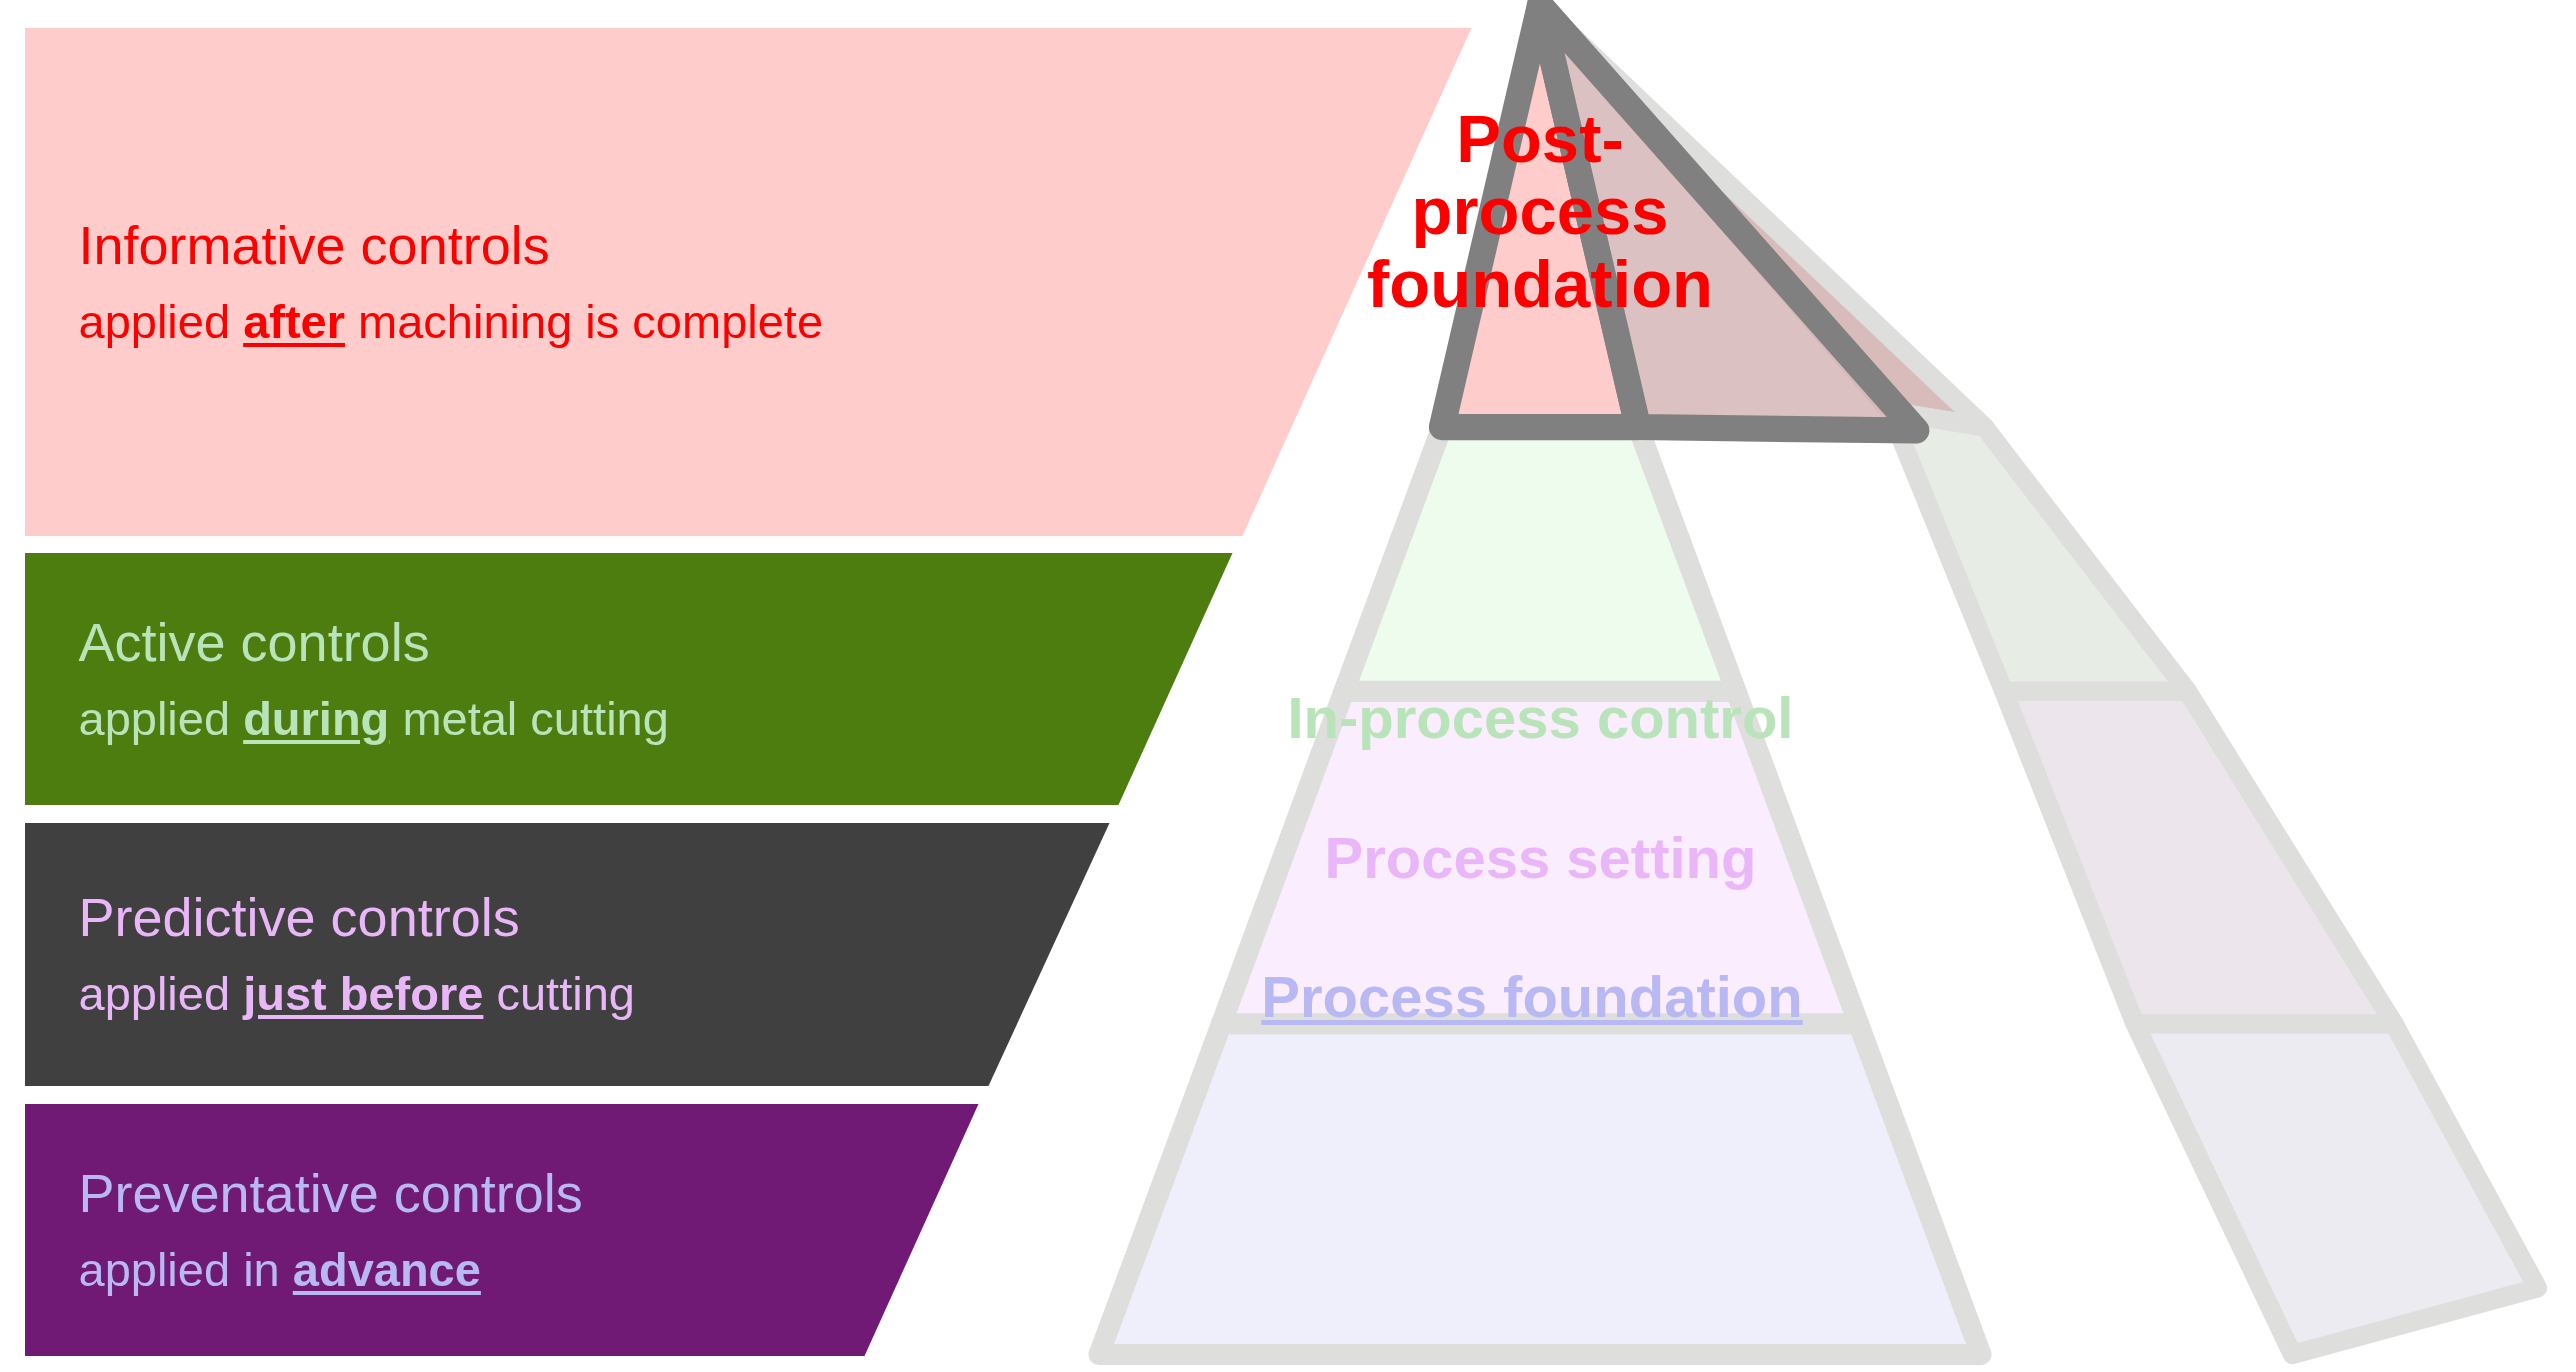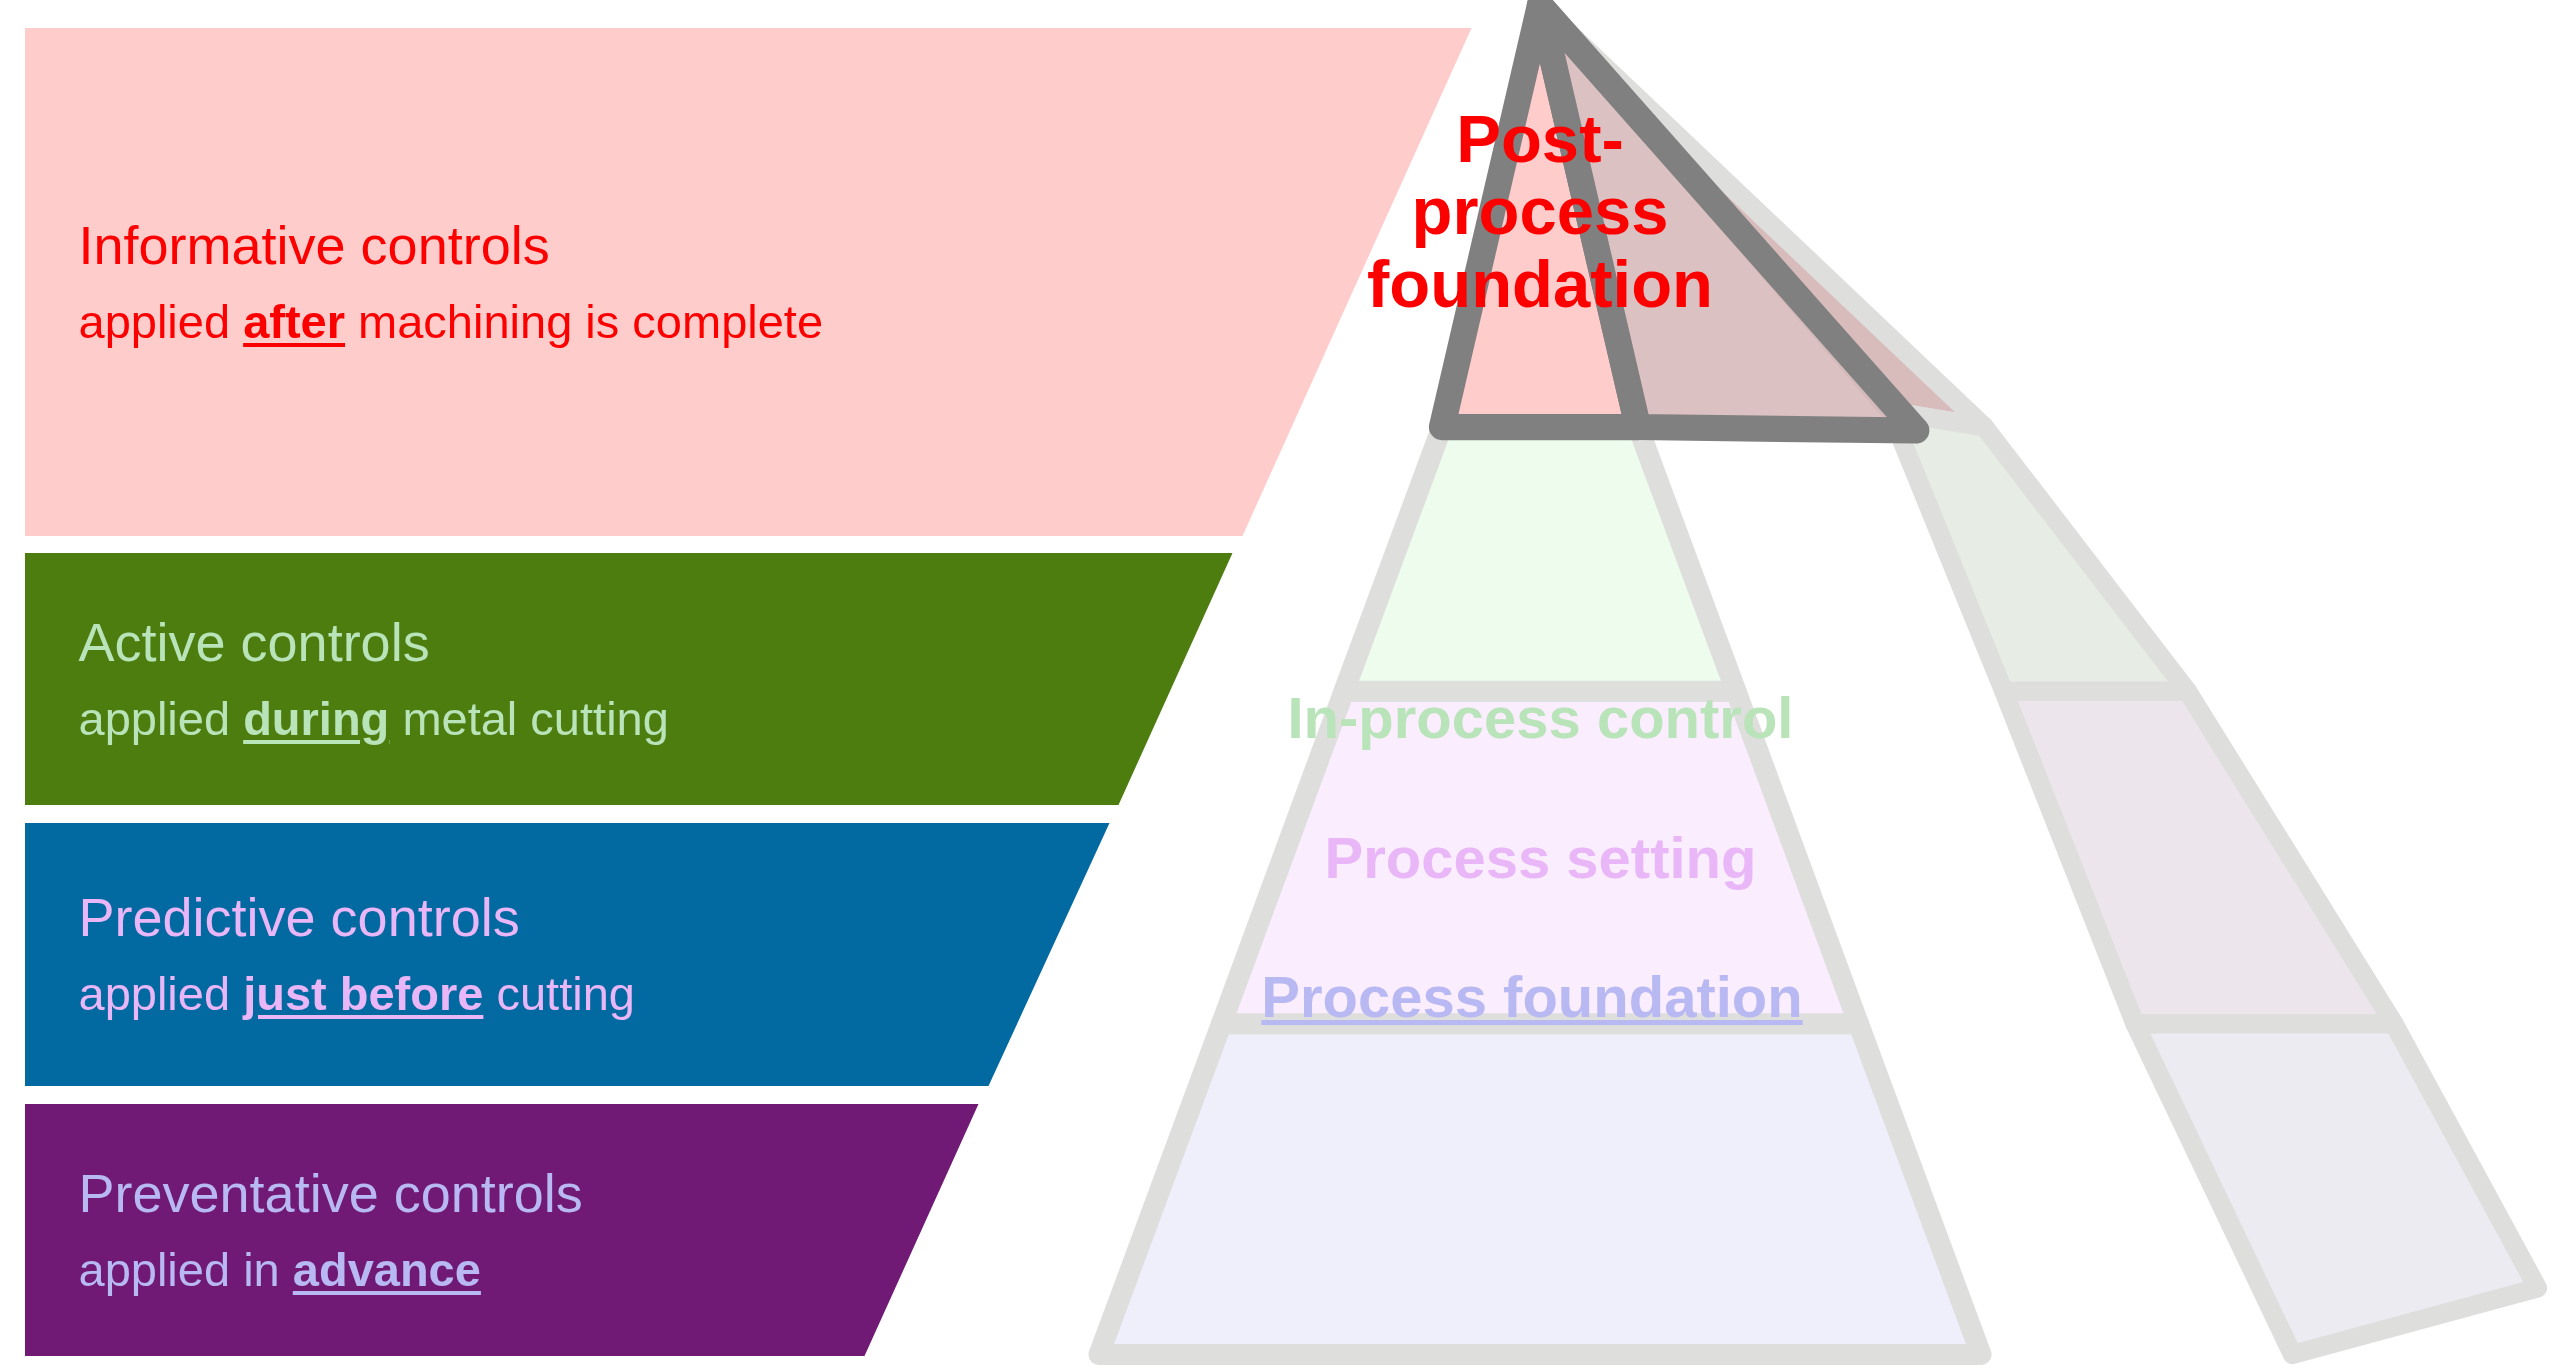--- a/index.html
+++ b/index.html
@@ -47,21 +47,21 @@
   #band-active{
     top:553px;height:252px;
     background:#4d7c0f;
     width:1225px;
     color:#b9e3b8;
     -webkit-clip-path:polygon(0 0, 1208px 0, 1094px 100%, 0 100%);
     clip-path:polygon(0 0, 1208px 0, 1094px 100%, 0 100%);
   }
   #band-predictive{
     top:823px;height:263px;
-    background:#0369a1;
+    background:#404040;
     width:1103px;
     color:#e9b6f7;
     -webkit-clip-path:polygon(0 0, 1085px 0, 964px 100%, 0 100%);
     clip-path:polygon(0 0, 1085px 0, 964px 100%, 0 100%);
   }
   #band-preventative{
     top:1104px;height:252px;
     background:#701a75;
     width:971px;
     color:#b8b8f2;

